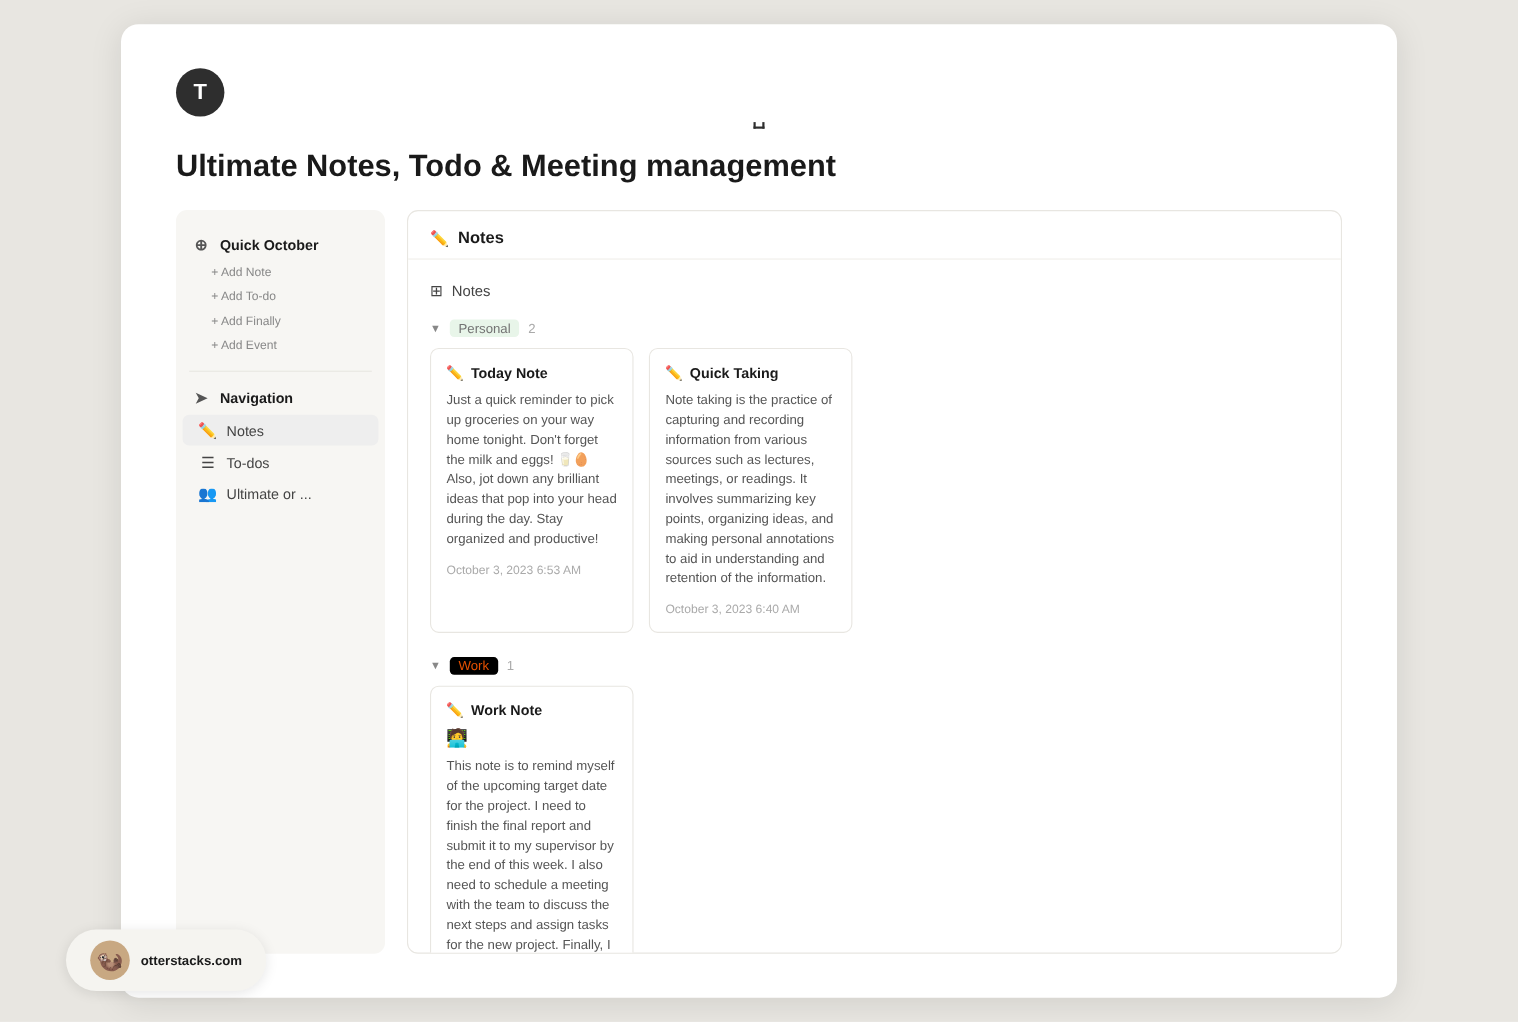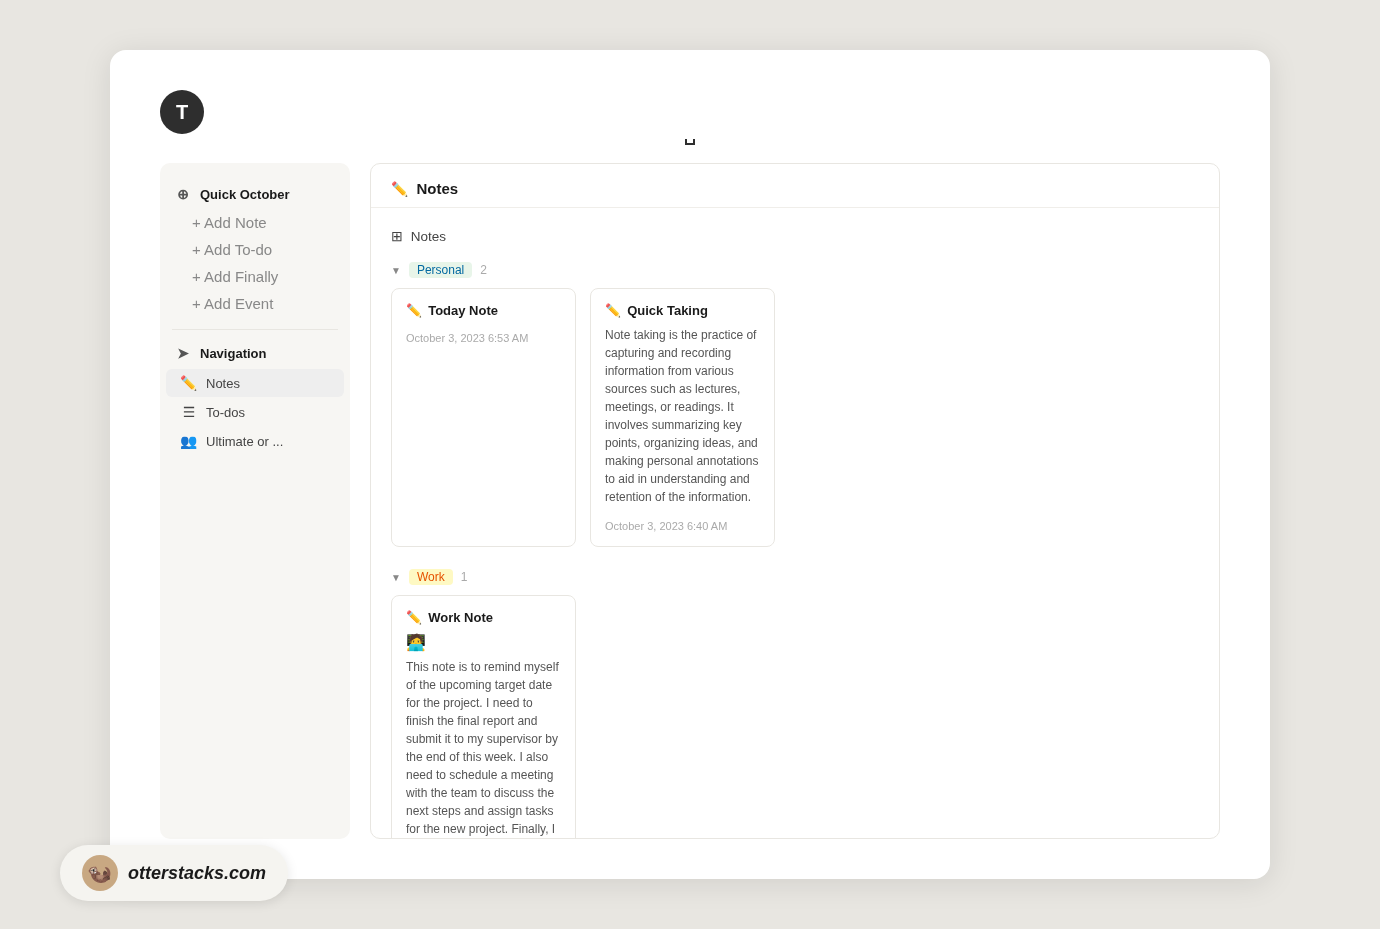--- a/index.html
+++ b/index.html
@@ -85,21 +85,21 @@
       align-items: center;
       justify-content: center;
       color: #555;
       font-size: 14px;
     }
     .sidebar-item {
       display: flex;
       align-items: center;
       gap: 8px;
       padding: 5px 14px 5px 24px;
-      font-size: 15px;
+      font-size: 11px;
       color: #888;
       cursor: pointer;
       text-align: right;
     }
     .sidebar-item .plus {
       font-size: 13px;
       color: #aaa;
     }
     .sidebar-divider {
       height: 1px;
@@ -172,28 +172,28 @@
       padding: 6px 0 10px 0;
       font-size: 13px;
       font-weight: 500;
     }
     .group-header .triangle {
       color: #888;
       font-size: 10px;
     }
     .group-tag {
       background: #e8f5e9;
-      color: #0369a1;
+      color: #737373;
       border-radius: 4px;
       padding: 1px 8px;
       font-size: 12px;
       font-weight: 500;
     }
     .group-tag.work {
-      background: #fef9c3;
+      background: #000000;
       color: #e65100;
     }
     .group-count {
       font-size: 12px;
       color: #aaa;
     }
     .cards-row {
       display: flex;
       gap: 14px;
       margin-bottom: 16px;
@@ -254,40 +254,40 @@
       width: 36px;
       height: 36px;
       border-radius: 50%;
       background: #c8a882;
       display: flex;
       align-items: center;
       justify-content: center;
       font-size: 20px;
     }
     .brand-text {
-      font-size: 18px;
+      font-size: 12px;
       font-weight: 600;
       color: #1a1a1a;
-      font-style: italic;
     }
   </style>
 </head>
 <body>
 
 <div class="window">
 
   <div class="logo-area">
     <div style="display:flex; flex-direction:column; align-items:flex-start;">
       <div class="app-logo">
         <span class="app-logo-icon">T</span>
       </div>
       <div class="app-logo-bulb"></div>
     </div>
   </div>
 
+  <h1 class="page-title">Ultimate Notes, Todo &amp; Meeting management</h1>
 
   <div class="main-layout">
 
     <div class="sidebar">
 
       <div class="sidebar-section">
         <div class="sidebar-section-header">
           <span class="icon">⊕</span>
           <span>Quick October</span>
         </div>
@@ -349,20 +349,21 @@
           <span class="group-count">2</span>
         </div>
 
         <div class="cards-row">
 
           <div class="note-card">
             <div class="note-card-title">
               <span class="note-card-icon">✏️</span>
               <span>Today Note</span>
             </div>
+            <div class="note-card-body">Just a quick reminder to pick up groceries on your way home tonight. Don't forget the milk and eggs! 🥛🥚 Also, jot down any brilliant ideas that pop into your head during the day. Stay organized and productive!</div>
             <div class="note-card-date">October 3, 2023 6:53 AM</div>
           </div>
 
           <div class="note-card">
             <div class="note-card-title">
               <span class="note-card-icon">✏️</span>
               <span>Quick Taking</span>
             </div>
             <div class="note-card-body">Note taking is the practice of capturing and recording information from various sources such as lectures, meetings, or readings. It involves summarizing key points, organizing ideas, and making personal annotations to aid in understanding and retention of the information.</div>
             <div class="note-card-date">October 3, 2023 6:40 AM</div>

